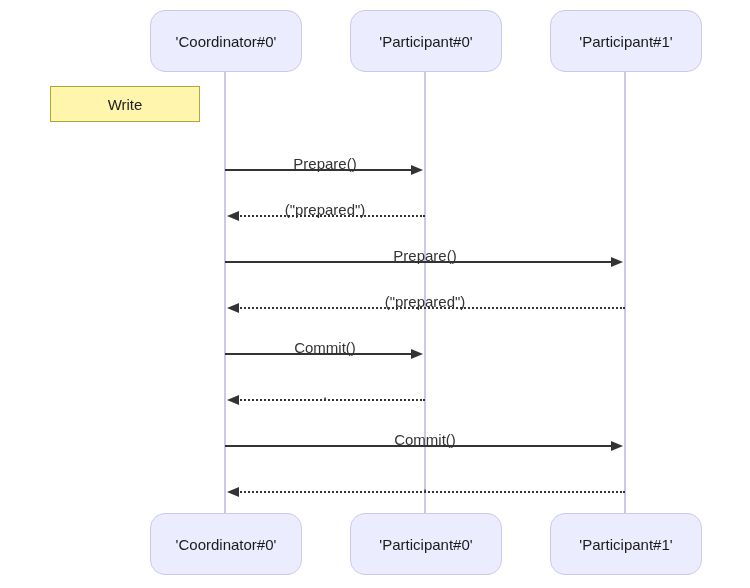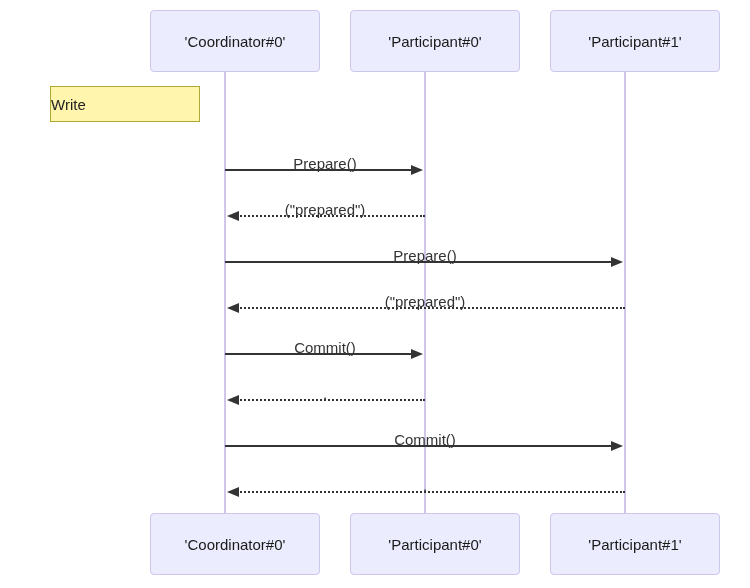--- a/index.html
+++ b/index.html
@@ -5,40 +5,40 @@
   html,body{margin:0;padding:0;background:#ffffff;}
   .canvas{
     position:relative;
     width:750px;height:588px;
     background:#ffffff;
     font-family:"Liberation Sans","DejaVu Sans",sans-serif;
     overflow:hidden;
   }
   .actor-box{
     position:absolute;
-    width:170px;height:62px;
+    width:152px;height:62px;
     background:#ECECFF;
     border:1px solid #CFC6EC;
-    border-radius:4px;
+    border-radius:15px;
     box-sizing:border-box;
     display:flex;align-items:center;justify-content:center;
     font-size:15px;color:#1a1a1a;
   }
   .lifeline{
     position:absolute;
     top:72px;height:441px;width:2px;
     background:#CFC6EA;
   }
   .note{
     position:absolute;
     left:50px;top:86px;width:150px;height:36px;
     background:#FFF5AD;
     border:1.5px solid #AAAA33;
     box-sizing:border-box;
-    display:flex;align-items:center;
+    display:flex;align-items:center;justify-content:center;
     font-size:15px;color:#1f1f1f;
   }
   .msg-label{
     position:absolute;
     width:300px;height:20px;
     text-align:center;
     font-size:15px;color:#333333;
     line-height:20px;
     margin-top:16px;
   }

